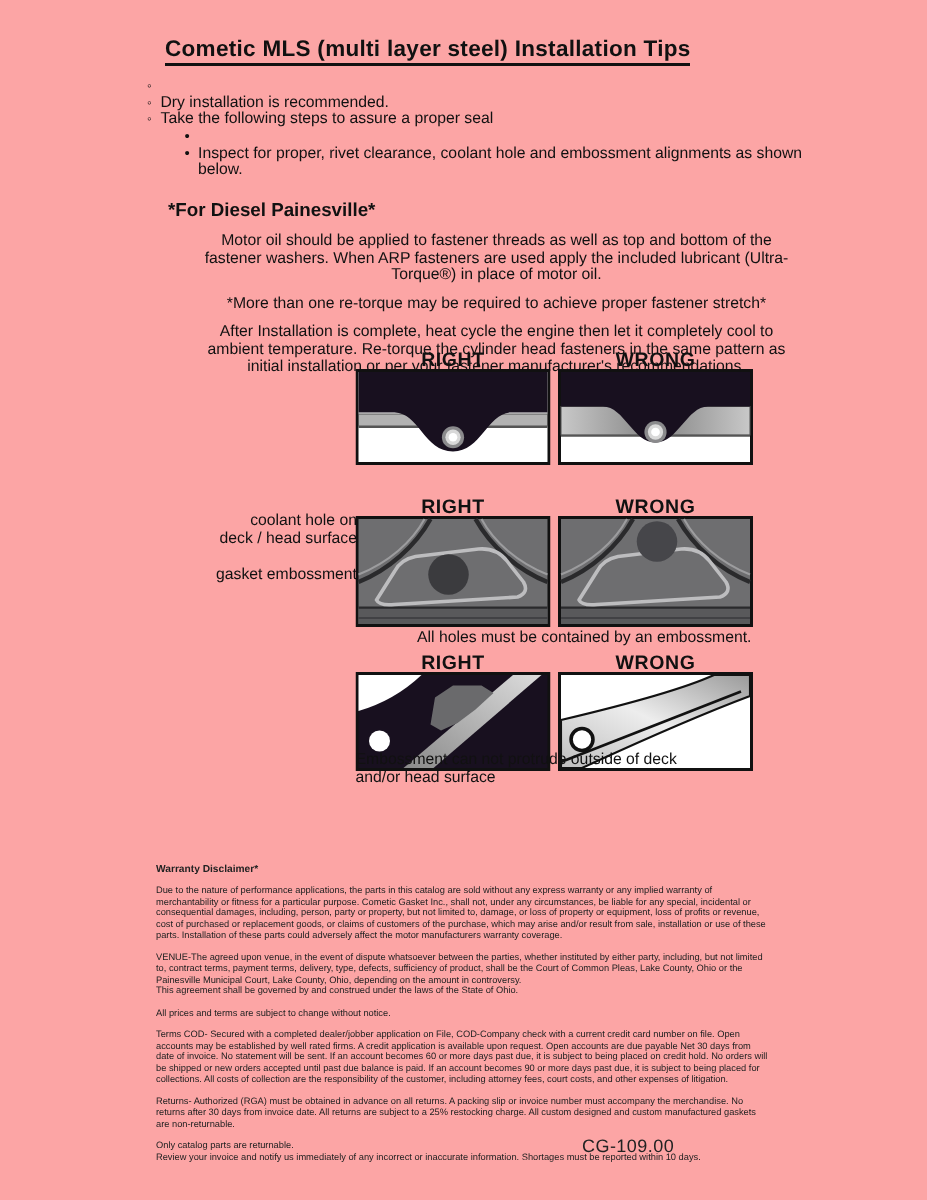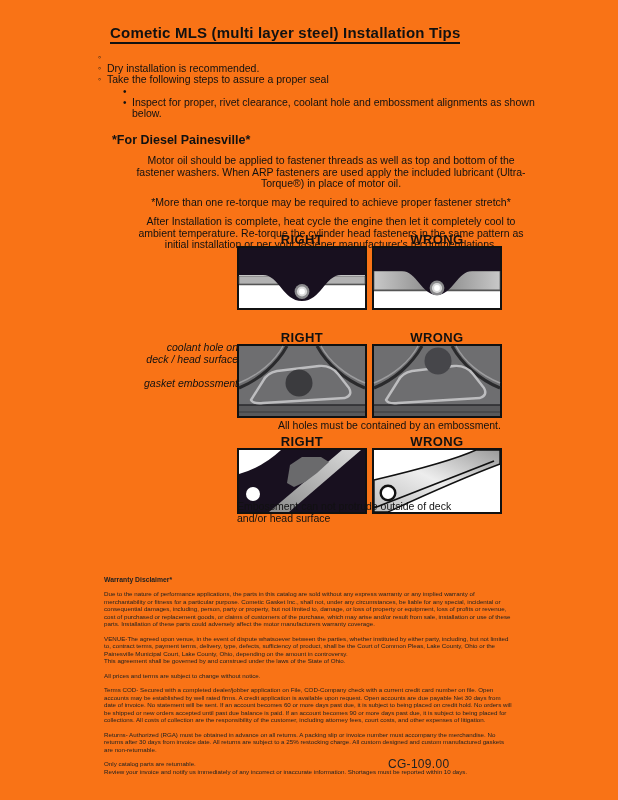--- a/index.html
+++ b/index.html
@@ -1,39 +1,39 @@
 <!DOCTYPE html>
 <html><head>
 <meta charset="utf-8">
 <style>
   * { margin:0; padding:0; box-sizing:border-box; }
   html,body { background:#ffffff; }
   body { font-family:"Liberation Sans","DejaVu Sans",sans-serif; color:#1a1a1a; }
-  .page { position:relative; width:618px; height:800px; background:#f97316; overflow:hidden; }
+  .page { position:relative; width:618px; height:800px; background:#fca5a5; overflow:hidden; }
 
   
   .top { position:absolute; top:24px; left:98px; width:460px; }
   .title { display:inline-block; font-size:15px; font-weight:bold; color:#111;
            border-bottom:2px solid #111; padding-bottom:1px; margin:0 0 8px 12px;
            letter-spacing:0.2px; }
   .bullet { display:flex; font-size:10.5px; line-height:11.2px; color:#111; }
   .bullet .mk { width:9px; flex:none; text-align:left; font-size:9px; line-height:11.2px; }
   .bullet.sub { margin-left:25px; }
   .bullet.sub .mk { font-size:10px; }
   .diesel-h { font-size:12.5px; font-weight:bold; margin:14px 0 8px 14px; color:#111; }
   .para { font-size:10.5px; line-height:11.3px; margin:0 0 8px 31px; width:404px; color:#111;text-align:center; }
 
   
   .figs { position:absolute; top:230px; left:0; width:618px; height:330px; }
   .figs .abs { position:absolute; }
   .fig-label { width:130px; text-align:center; font-size:13px; font-weight:bold;
                letter-spacing:0.4px; color:#111; }
   .fig-caption { font-size:10.5px; line-height:11.5px; color:#111; }
   .side-label { width:128px; text-align:right; font-size:10.5px; line-height:11.5px;
-                color:#111; white-space:pre-line;font-style:italic; }
+                color:#111; white-space:pre-line; }
   .figs svg { display:block; }
 
   
   .disclaimer { position:absolute; top:576px; left:104px; width:410px; color:#222; }
   .disclaimer h3 { font-size:6.8px; font-weight:bold; margin:0 0 7px 0; }
   .disclaimer p { font-size:6.2px; line-height:7.5px; margin:0 0 7px 0; white-space:pre-line; }
 
   .page-num { position:absolute; top:757px; left:388px; font-size:12px; color:#222;
               letter-spacing:0.3px; }
 </style>

